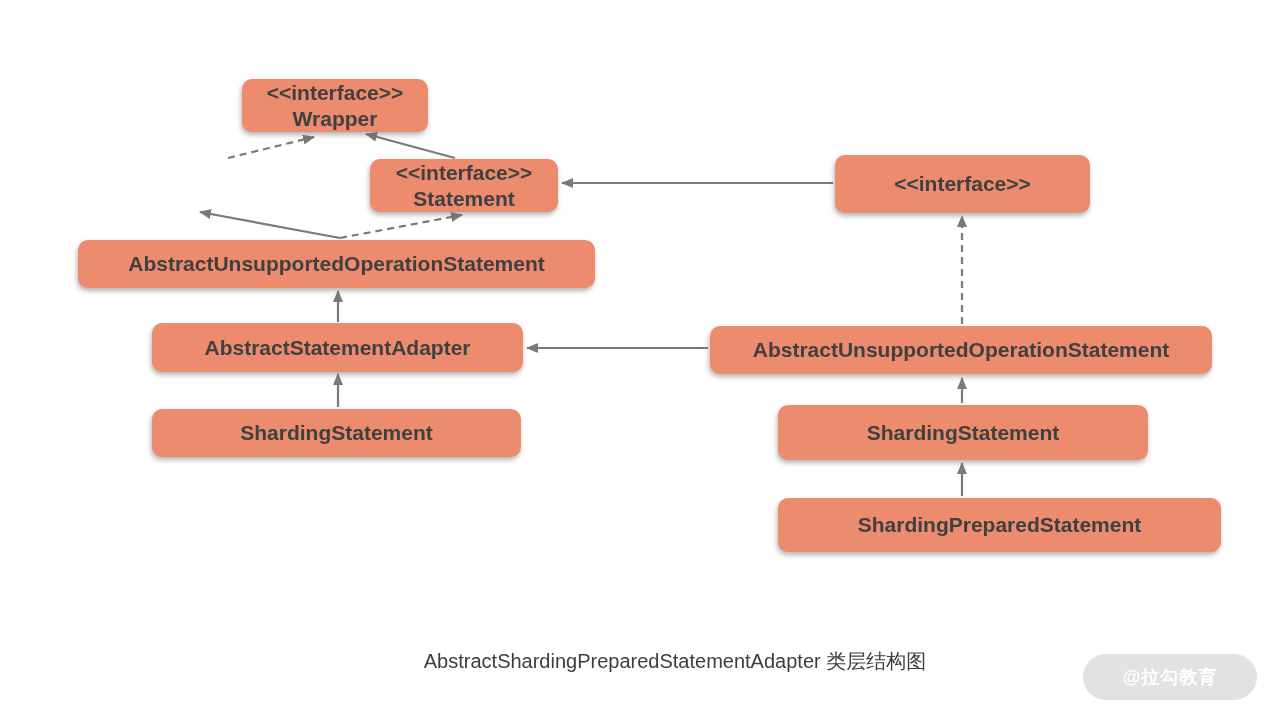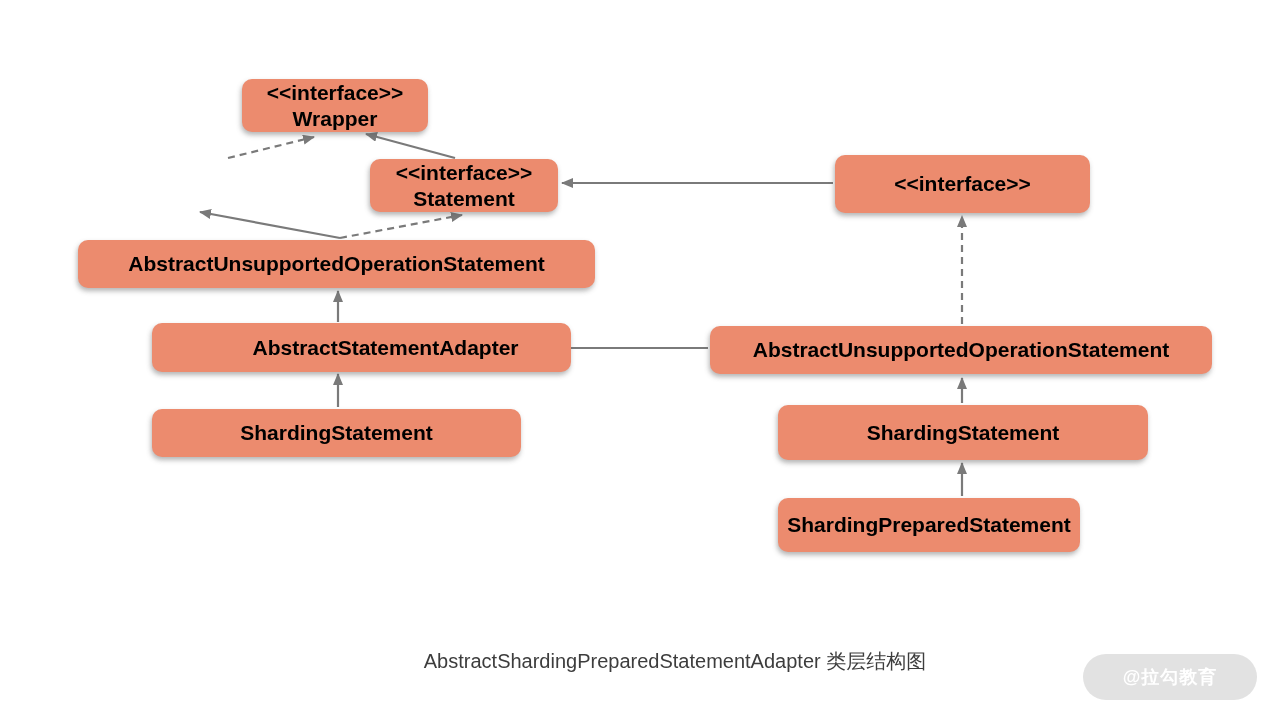--- a/index.html
+++ b/index.html
@@ -14,21 +14,21 @@
   #edges {
     position: absolute;
     left: 0; top: 0;
     width: 1280px; height: 720px;
     pointer-events: none;
   }
   .node {
     position: absolute;
     background: #EC8B6E;
     border-radius: 10px;
-    color: #000000;
+    color: #404040;
     font-weight: bold;
     font-size: 21px;
     line-height: 26px;
     display: flex;
     flex-direction: column;
     align-items: center;
     justify-content: center;
     text-align: center;
     box-shadow: -1px 3px 5px rgba(90, 90, 90, 0.45);
     white-space: nowrap;
@@ -107,37 +107,37 @@
   </div>
 
   <div class="node" style="left:835px; top:155px; width:255px; height:58px;">
     <span>&lt;&lt;interface&gt;&gt;</span>
   </div>
 
   <div class="node" style="left:78px; top:240px; width:517px; height:48px;">
     <span>AbstractUnsupportedOperationStatement</span>
   </div>
 
-  <div class="node" style="left:152px; top:323px; width:371px; height:49px;padding-left:48px;">
+  <div class="node" style="left:152px; top:323px; width:371px; height:49px;">
     <span>AbstractStatementAdapter</span>
   </div>
 
   <div class="node" style="left:710px; top:326px; width:502px; height:48px;">
     <span>AbstractUnsupportedOperationStatement</span>
   </div>
 
   <div class="node" style="left:152px; top:409px; width:369px; height:48px;">
     <span>ShardingStatement</span>
   </div>
 
   <div class="node" style="left:778px; top:405px; width:370px; height:55px;">
     <span>ShardingStatement</span>
   </div>
 
-  <div class="node" style="left:778px; top:498px; width:302px; height:54px;">
+  <div class="node" style="left:778px; top:498px; width:443px; height:54px;">
     <span>ShardingPreparedStatement</span>
   </div>
 
   <div class="caption">AbstractShardingPreparedStatementAdapter 类层结构图</div>
 
   <div class="watermark">@拉勾教育</div>
 
 </div>
 
 </body></html>

